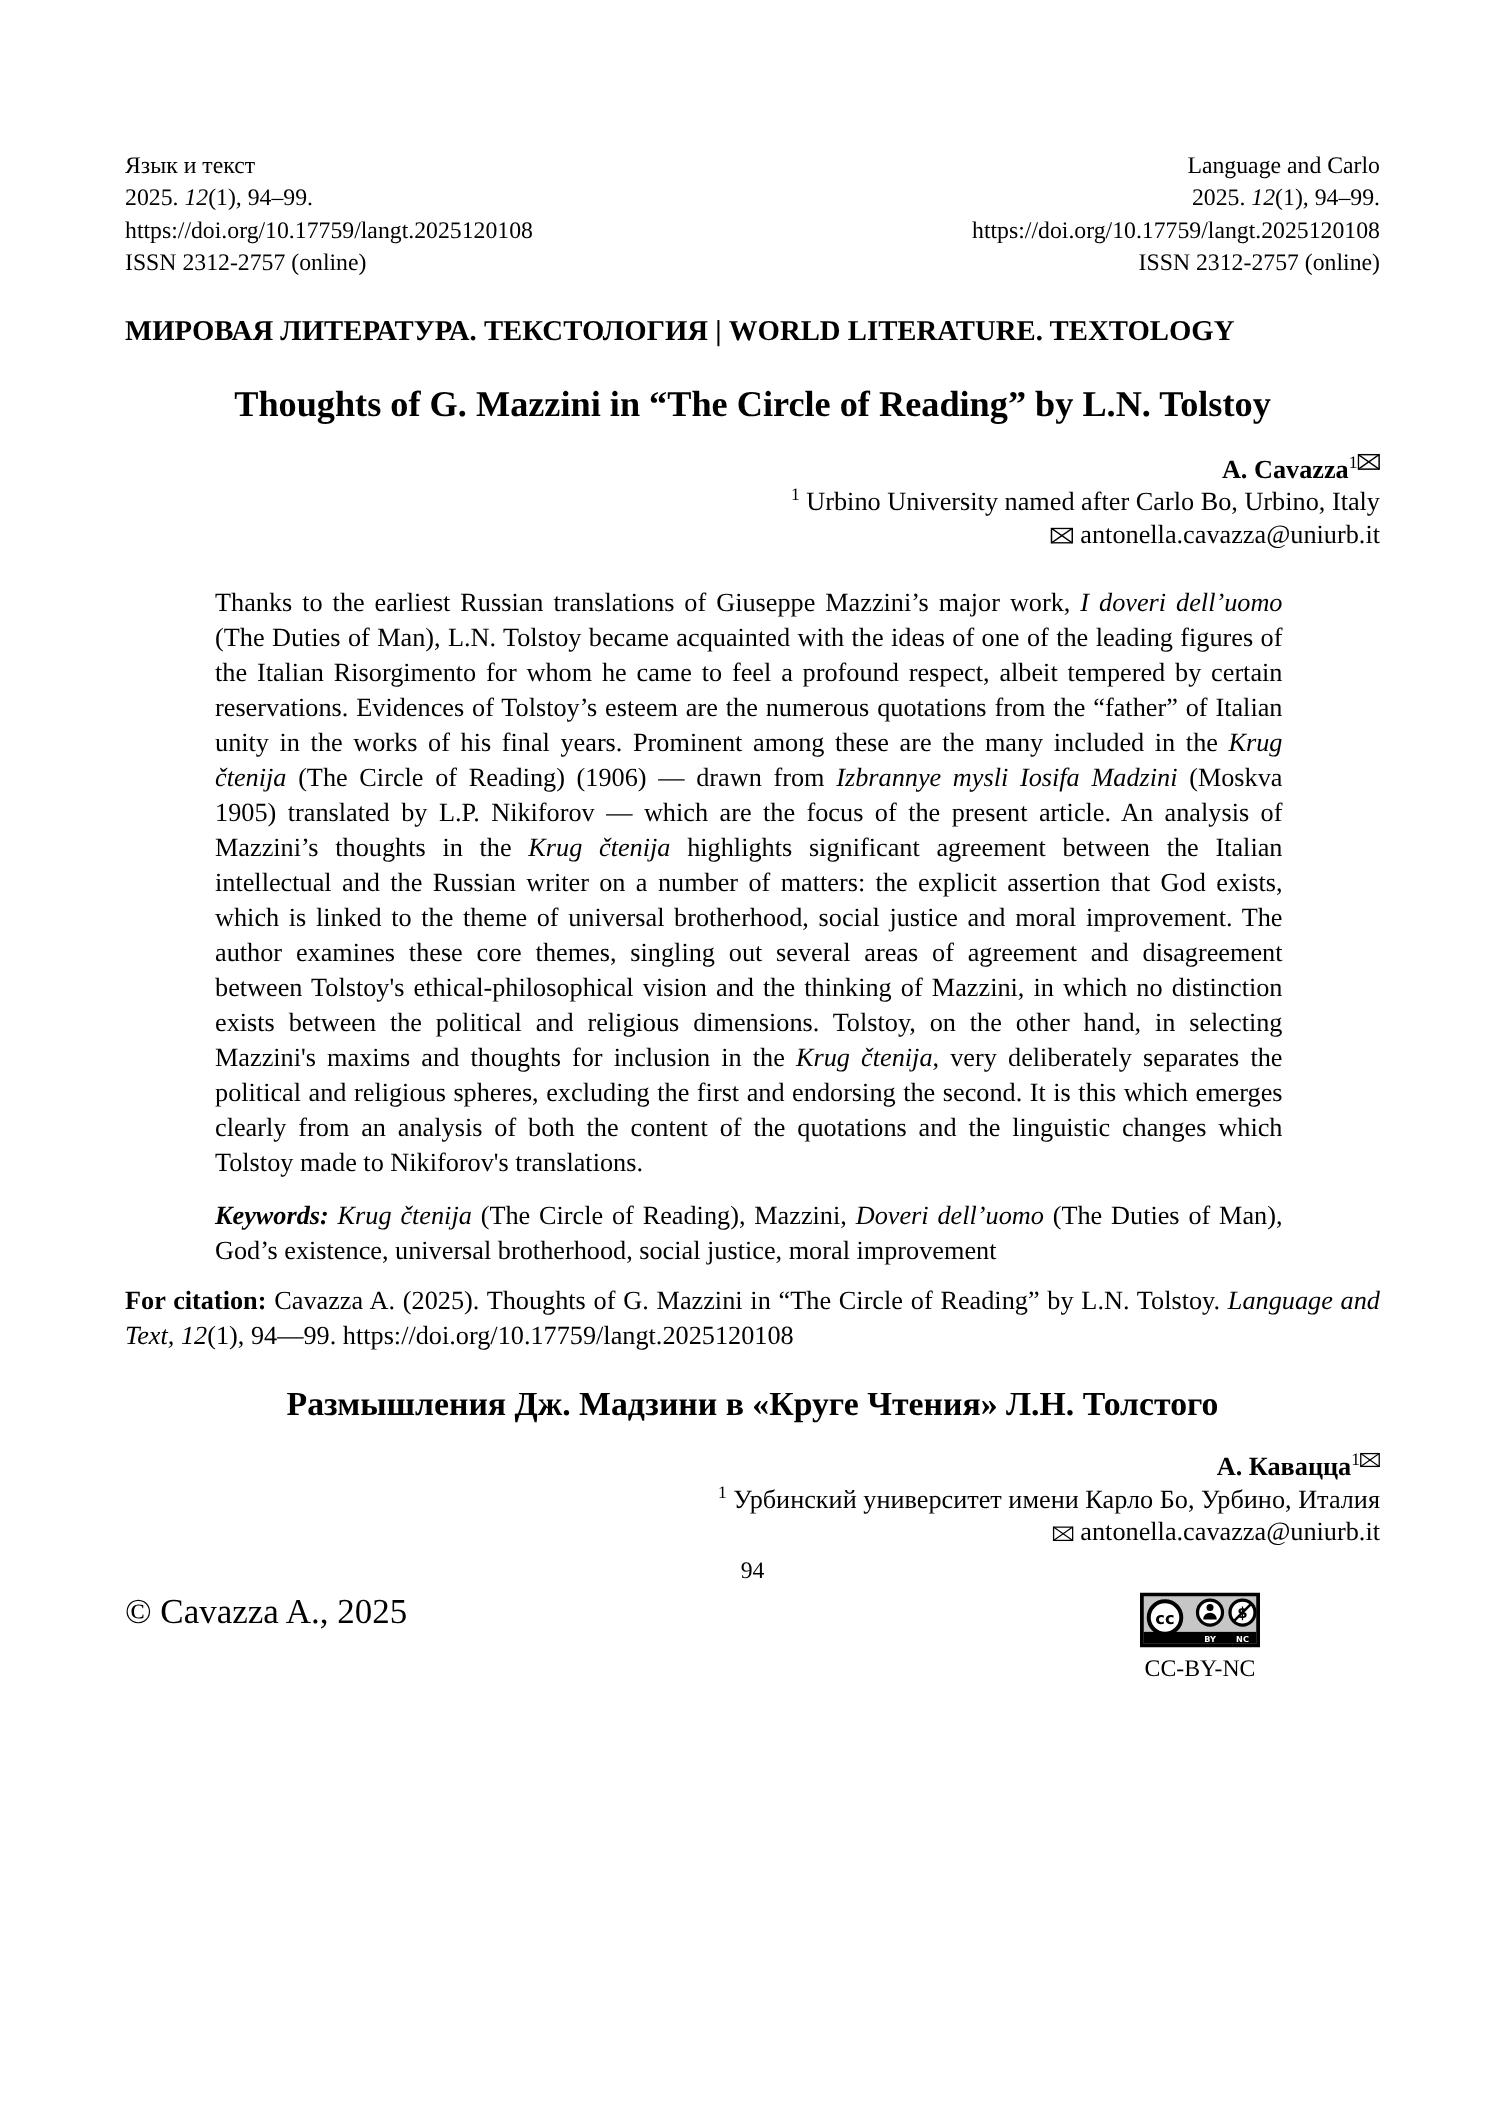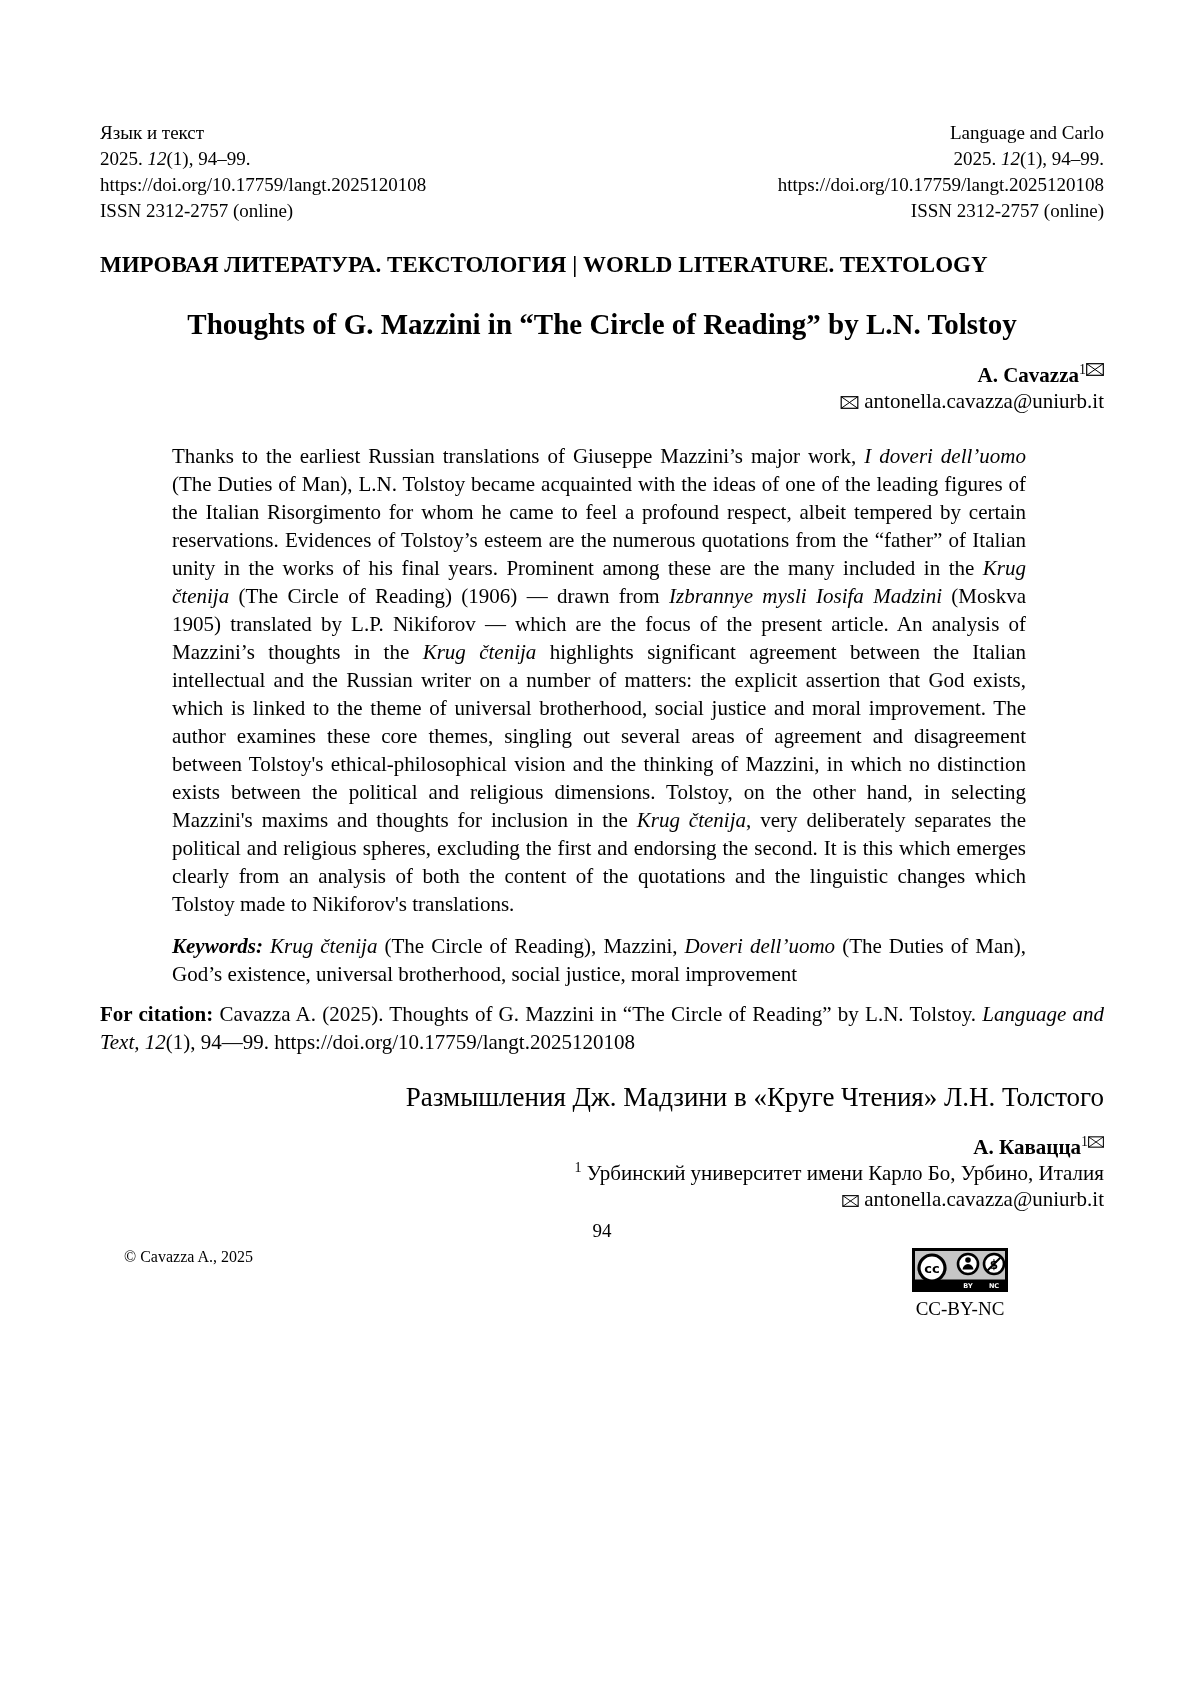--- a/index.html
+++ b/index.html
@@ -23,24 +23,24 @@
   .env-icon { display:inline-block; vertical-align:-1px; }
   .env-icon.raised { vertical-align:6px; }
   .abstract-wrap { margin-left:72px; margin-right:78px; }
   .abstract-heading { margin-top:34px; font-weight:700; font-style:italic; font-size:23px; }
   .body-par { font-size:21px; line-height:28px; text-align:justify; }
   .abstract-par { margin-top:28px; }
   .keywords-par { margin-top:14px; }
   .kw-lead { font-weight:700; font-style:italic; }
   .citation-par { margin-top:12px; }
   .cit-lead { font-weight:700; }
-  .title-ru { margin-top:24px; text-align:right; font-weight:400; font-size:27px; line-height:34px; }
+  .title-ru { margin-top:24px; text-align:center; font-weight:700; font-size:27px; line-height:34px; }
   .page-number { margin-top:8px; text-align:center; font-size:19px; }
   .footer-row { margin-top:6px; display:flex; justify-content:space-between; align-items:flex-start; }
-  .copyright { font-size:16px;margin-left:24px; }
+  .copyright { font-size:28px; }
   .license-block { text-align:center; margin-right:96px; cursor:pointer; }
   .license-label { font-size:19px; margin-top:2px; }
 </style>
 </head>
 <body>
 
 <div class="page">
 
   <div class="meta-row">
     <div class="meta left">
@@ -61,20 +61,21 @@
 
 
   <h1 class="title-en">Thoughts of G. Mazzini in “The Circle of Reading” by L.N. Tolstoy</h1>
 
   <div class="author-block">
     <div><span class="author-name">A. Cavazza</span><sup class="marker">1</sup><svg class="env-icon raised" width="18" height="13" viewBox="0 0 18 13">
           <rect x="0.7" y="0.7" width="16.6" height="11.6" fill="#fff" stroke="#000" stroke-width="1.2"></rect>
           <line x1="0.7" y1="0.7" x2="17.3" y2="12.3" stroke="#000" stroke-width="1"></line>
           <line x1="17.3" y1="0.7" x2="0.7" y2="12.3" stroke="#000" stroke-width="1"></line>
         </svg></div>
+    <div><sup class="marker">1</sup> <span>Urbino University named after Carlo Bo, Urbino, Italy</span></div>
     <div><svg class="env-icon" width="19" height="13" viewBox="0 0 18 13">
           <rect x="0.7" y="0.7" width="16.6" height="11.6" fill="#fff" stroke="#000" stroke-width="1.2"></rect>
           <line x1="0.7" y1="0.7" x2="17.3" y2="12.3" stroke="#000" stroke-width="1"></line>
           <line x1="17.3" y1="0.7" x2="0.7" y2="12.3" stroke="#000" stroke-width="1"></line>
         </svg> <span>antonella.cavazza@uniurb.it</span></div>
   </div>
 
   <div class="abstract-wrap">
     <p class="body-par abstract-par"><span>Thanks to the earliest Russian translations of Giuseppe Mazzini’s major work, </span><i>I doveri dell’uomo</i><span> (The Duties of Man), L.N. Tolstoy became acquainted with the ideas of one of the leading figures of the Italian Risorgimento for whom he came to feel a profound respect, albeit tempered by certain reservations. Evidences of Tolstoy’s esteem are the numerous quotations from the “father” of Italian unity in the works of his final years. Prominent among these are the many included in the </span><i>Krug čtenija</i><span> (The Circle of Reading) (1906) — drawn from </span><i>Izbrannye mysli Iosifa Madzini</i><span> (Moskva 1905) translated by L.P. Nikiforov — which are the focus of the present article. An analysis of Mazzini’s thoughts in the </span><i>Krug čtenija</i><span> highlights significant agreement between the Italian intellectual and the Russian writer on a number of matters: the explicit assertion that God exists, which is linked to the theme of universal brotherhood, social justice and moral improvement. The author examines these core themes, singling out several areas of agreement and disagreement between Tolstoy's ethical-philosophical vision and the thinking of Mazzini, in which no distinction exists between the political and religious dimensions. Tolstoy, on the other hand, in selecting Mazzini's maxims and thoughts for inclusion in the </span><i>Krug čtenija</i><span>, very deliberately separates the political and religious spheres, excluding the first and endorsing the second. It is this which emerges clearly from an analysis of both the content of the quotations and the linguistic changes which Tolstoy made to Nikiforov's translations.</span></p>
     <p class="body-par keywords-par"><span class="kw-lead">Keywords: </span><i>Krug čtenija</i><span> (The Circle of Reading), Mazzini, </span><i>Doveri dell’uomo</i><span> (The Duties of Man), God’s existence, universal brotherhood, social justice, moral improvement</span></p>

